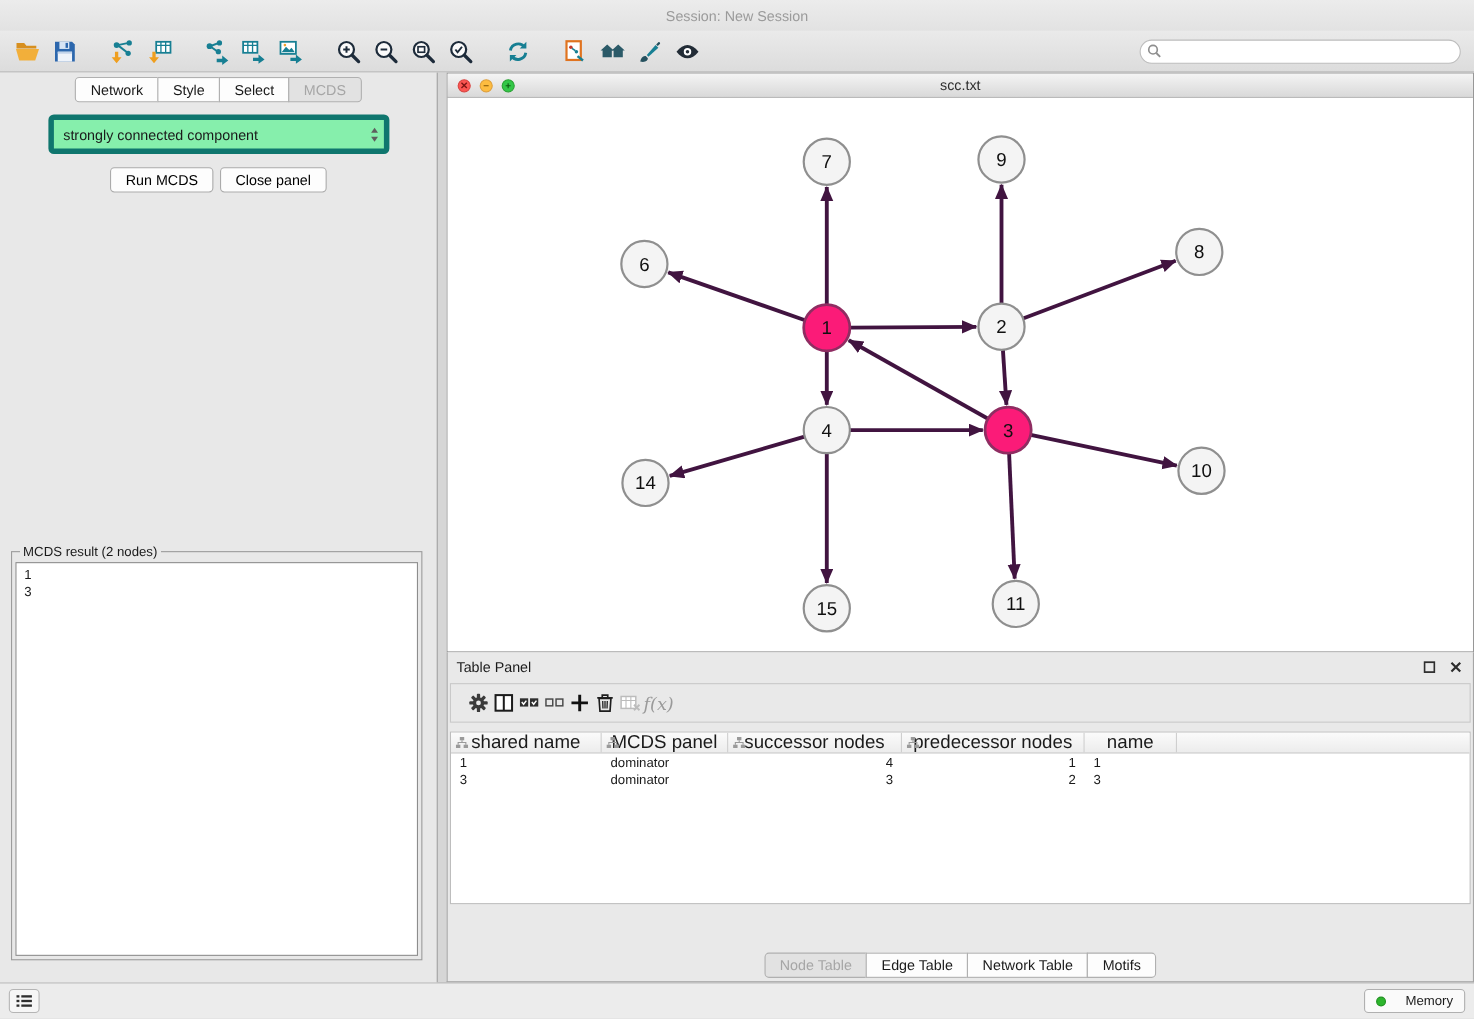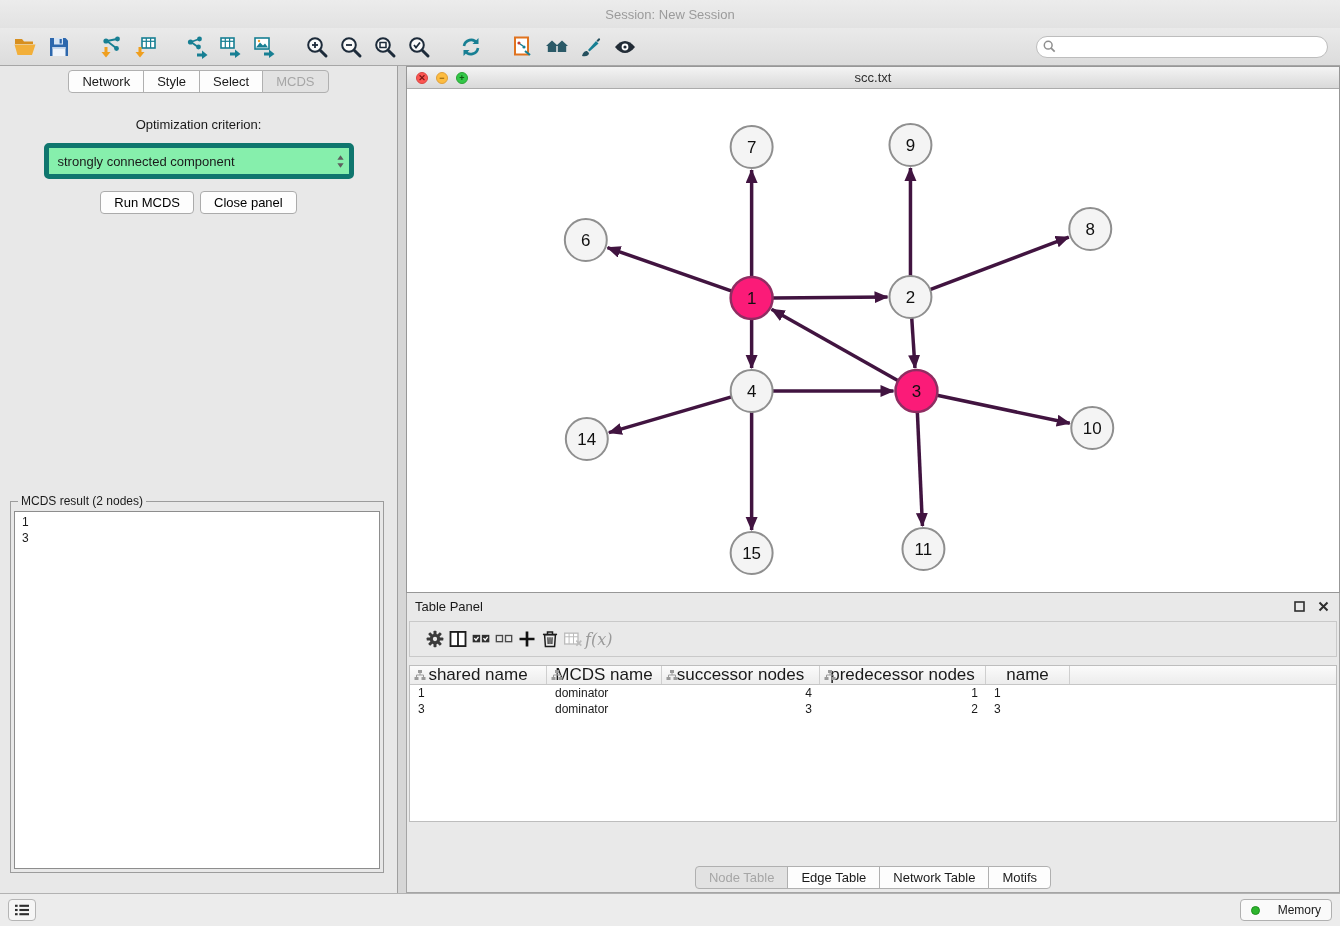--- a/index.html
+++ b/index.html
@@ -238,21 +238,20 @@
 
   <div class="main">
 
     <div class="control-panel">
       <div class="seg-tabs">
         <div class="seg-tab">Network</div>
         <div class="seg-tab">Style</div>
         <div class="seg-tab">Select</div>
         <div class="seg-tab active">MCDS</div>
       </div>
-      <div class="opt-label">Optimization criterion:</div>
       <div class="dropdown">
         <span class="dd-label">strongly connected component</span>
         <svg viewBox="0 0 10 16">
             <path d="M5 1L8.5 6h-7z" fill="#5e5e5e"></path>
             <path d="M5 15L1.5 10h7z" fill="#5e5e5e"></path>
           </svg>
       </div>
       <div class="btn-row">
         <button class="pbtn">Run MCDS</button>
         <button class="pbtn">Close panel</button>
@@ -418,21 +417,21 @@
                 </svg>
               <span>shared name</span>
             </div>
             <div class="th c1">
               <svg viewBox="0 0 12 12">
                   <rect x="4" y="1" width="4" height="3" fill="#9a9a9a"></rect>
                   <rect x="0.5" y="8" width="4" height="3" fill="#9a9a9a"></rect>
                   <rect x="7.5" y="8" width="4" height="3" fill="#9a9a9a"></rect>
                   <path d="M6 4v2M2.5 8V6h7v2" stroke="#9a9a9a" fill="none"></path>
                 </svg>
-              <span>MCDS name</span>
+              <span>MCDS panel</span>
             </div>
             <div class="th c2">
               <svg viewBox="0 0 12 12">
                   <rect x="4" y="1" width="4" height="3" fill="#9a9a9a"></rect>
                   <rect x="0.5" y="8" width="4" height="3" fill="#9a9a9a"></rect>
                   <rect x="7.5" y="8" width="4" height="3" fill="#9a9a9a"></rect>
                   <path d="M6 4v2M2.5 8V6h7v2" stroke="#9a9a9a" fill="none"></path>
                 </svg>
               <span>successor nodes</span>
             </div>

